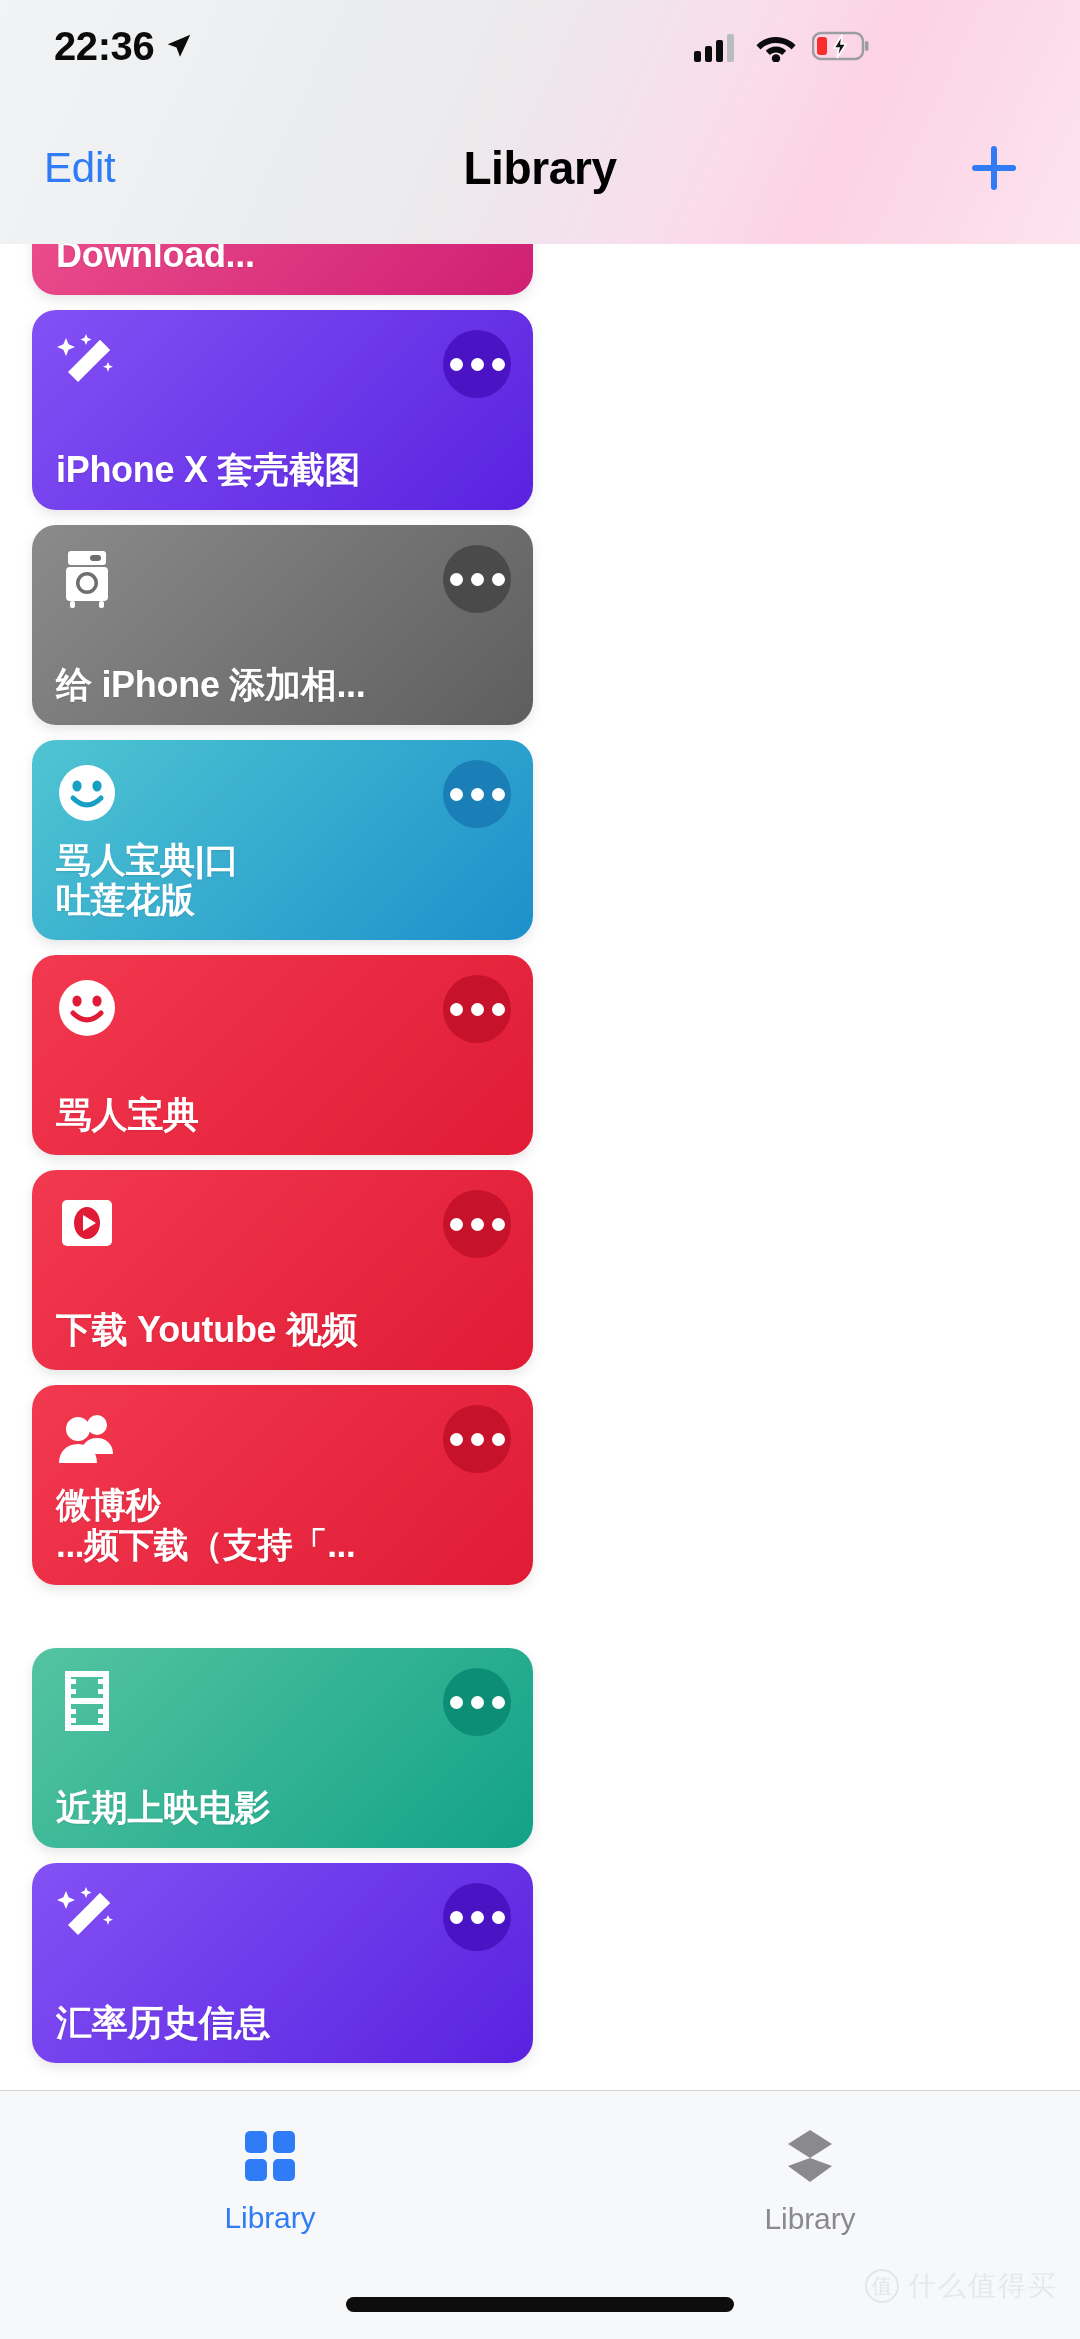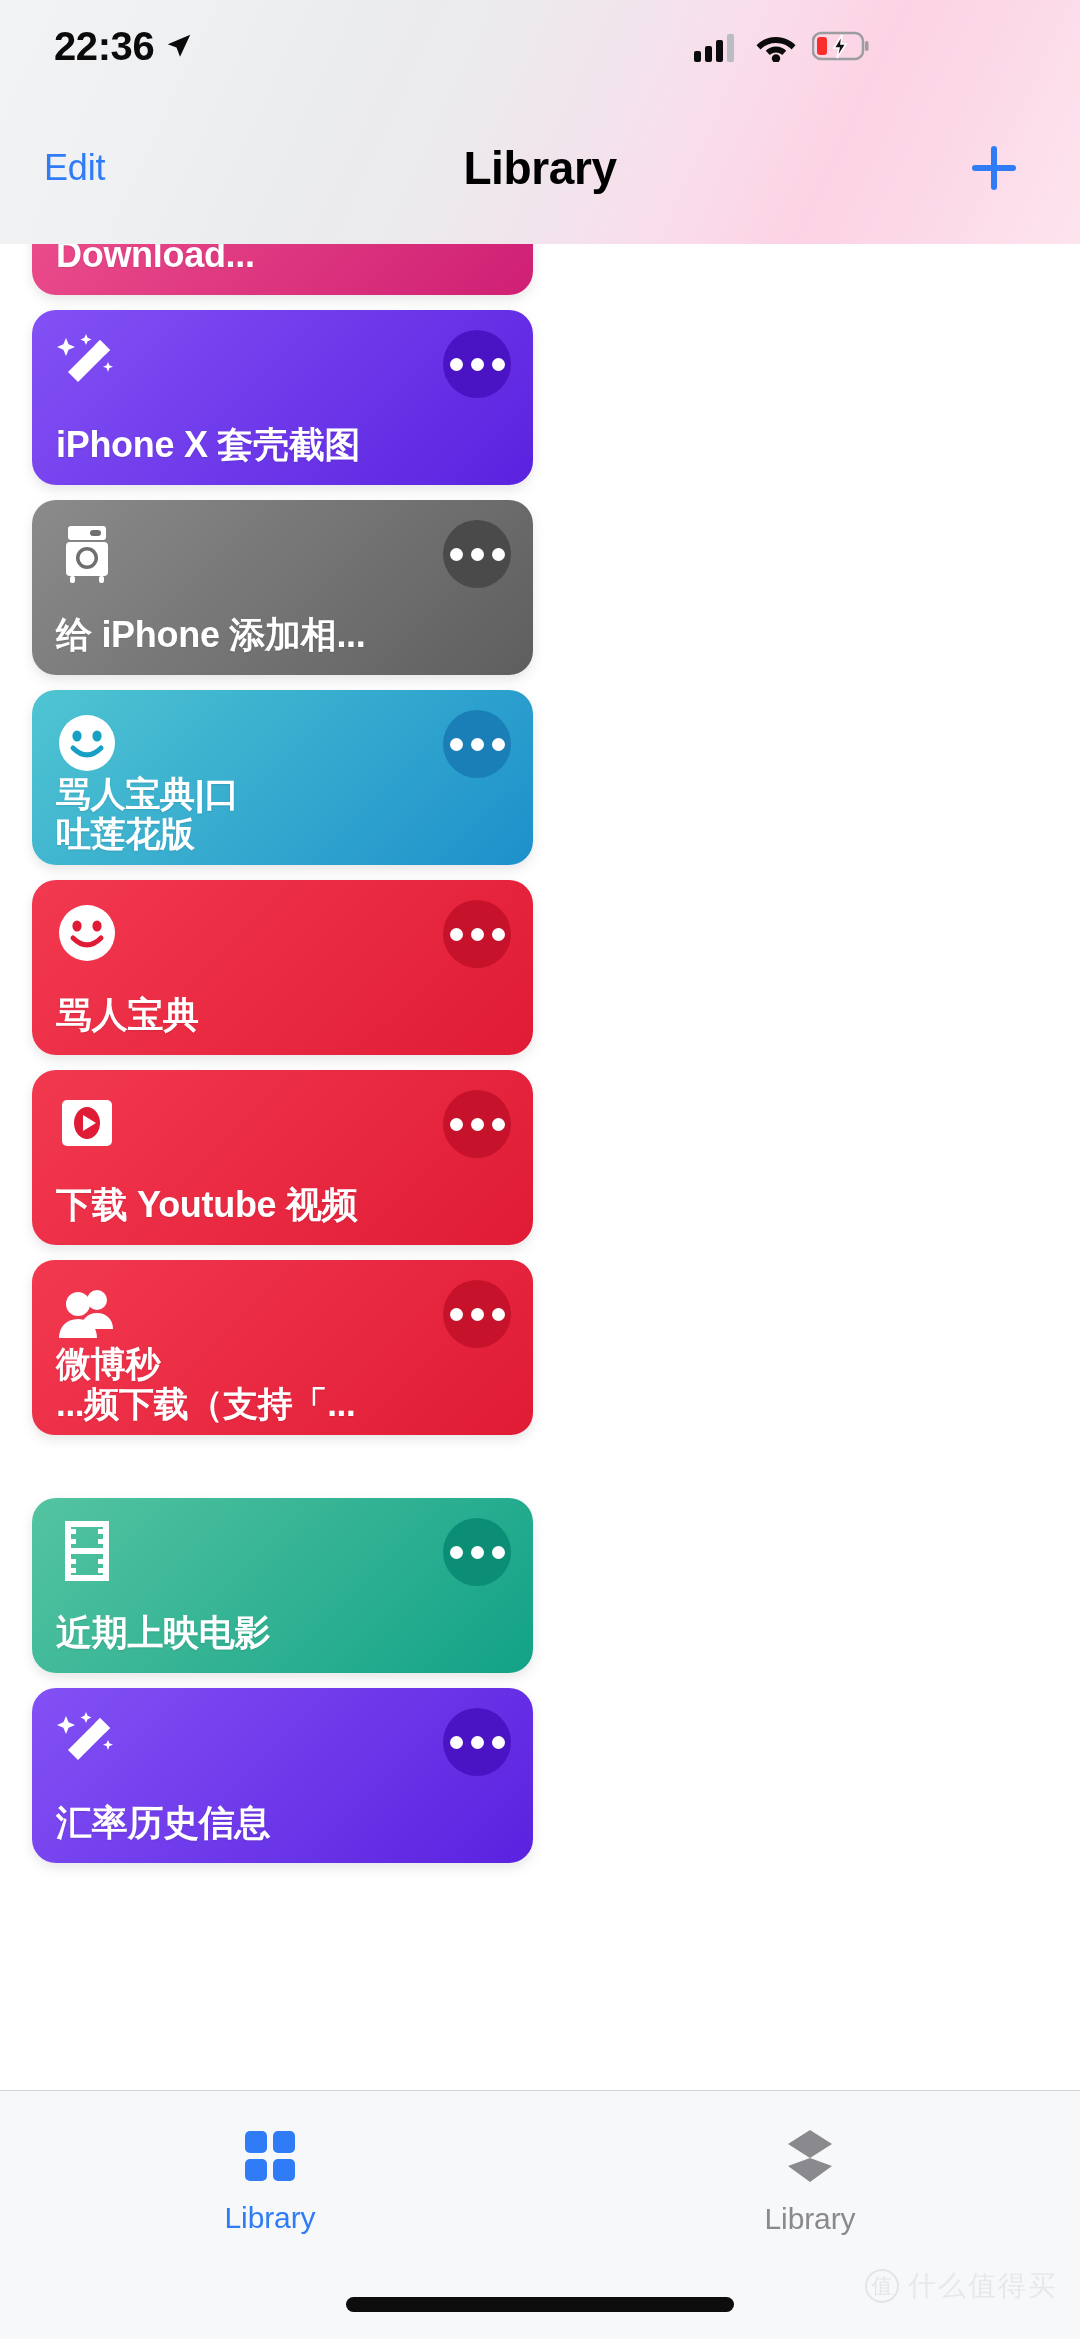--- a/index.html
+++ b/index.html
@@ -42,21 +42,21 @@
   .loc-arrow { display: block; }
   .status-right { display: flex; align-items: center; gap: 15px; }
 
   .navbar {
     position: absolute; top: 92px; left: 0;
     width: 1080px; height: 152px;
     display: flex; align-items: center;
     padding: 0 44px;
   }
   .nav-edit {
-    font-size: 36px; color: #2f7cf6; letter-spacing: -0.2px;
+    font-size: 42px; color: #2f7cf6; letter-spacing: -0.2px;
     width: 230px; text-align: left;
   }
   .nav-title {
     flex: 1; text-align: center;
     font-size: 46px; font-weight: bold; color: #000;
     letter-spacing: -0.4px;
   }
   .nav-plus {
     width: 230px; display: flex; justify-content: flex-end;
     padding-right: 14px;
@@ -72,21 +72,21 @@
   .grid {
     position: absolute;
     top: 160px; left: 0;
     width: 1080px;
     padding: 0 32px;
     display: flex; flex-wrap: wrap;
     gap: 15px 22px;
   }
   .card {
     position: relative;
-    width: 501px; height: 175px;
+    width: 501px; height: 200px;
     border-radius: 24px;
     padding: 22px 24px 20px 24px;
     display: flex; flex-direction: column;
     justify-content: space-between;
     box-shadow: 0 5px 11px rgba(120,110,120,0.17);
     overflow: hidden;
   }
   .card-icon {
     width: 62px; height: 62px;
     display: flex; align-items: center; justify-content: flex-start;
@@ -279,21 +279,21 @@
         <path d="M27 23 L40 31 L27 39 Z" fill="#ffffff"></path>
             </svg>
           </div>
           <div class="card-title">下载 Youtube 视频</div>
           <div class="dots" style="background: rgb(198, 18, 42);">
             <i></i>
             <i></i>
             <i></i>
           </div>
         </div>
-        <div class="card" style="background: linear-gradient(135deg, rgb(242, 57, 79) 0%, rgb(224, 27, 53) 100%); border-radius: 22px;">
+        <div class="card" style="background: linear-gradient(135deg, rgb(242, 57, 79) 0%, rgb(224, 27, 53) 100%);">
           <div class="card-icon">
             <svg width="62" height="62" viewBox="0 0 62 62">
               <g fill="#ffffff">
         <circle cx="41" cy="18" r="10"></circle>
         <path d="M41 31 c10 0 16 7 16 16 H25 c0-9 6-16 16-16 Z"></path>
         <circle cx="22" cy="22" r="12"></circle>
         <path d="M22 37 c12 0 19 8.5 19 19 H3 c0-10.5 7-19 19-19 Z"></path>
               </g>
             </svg>
           </div>

